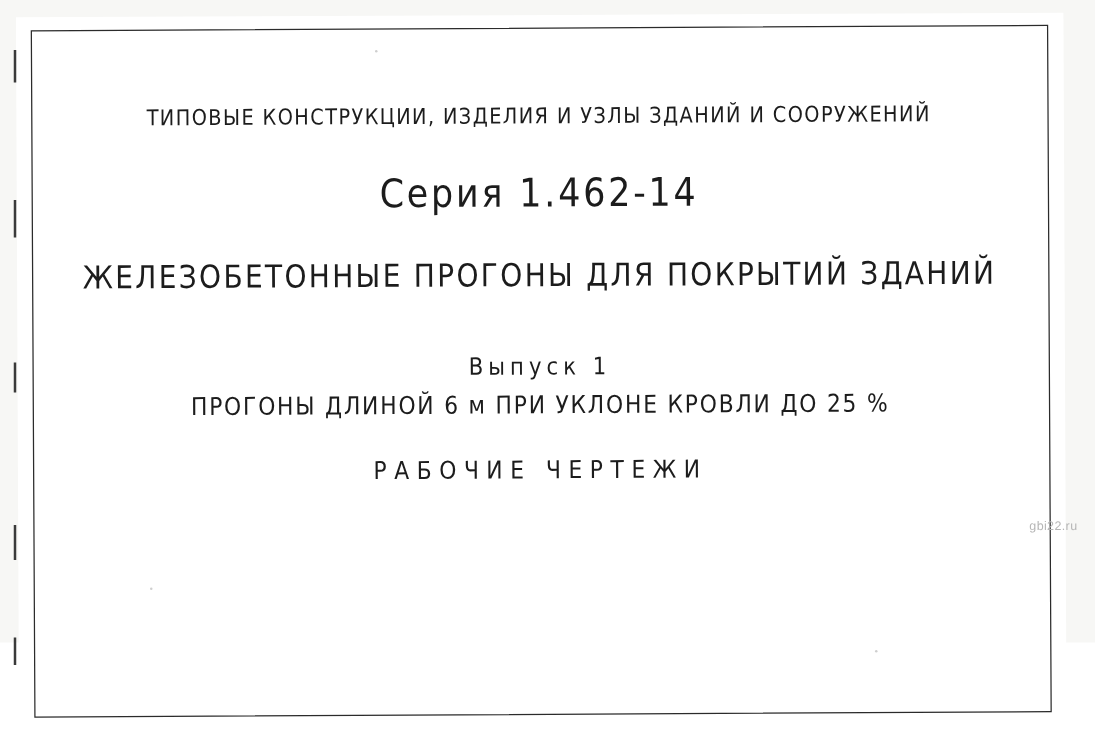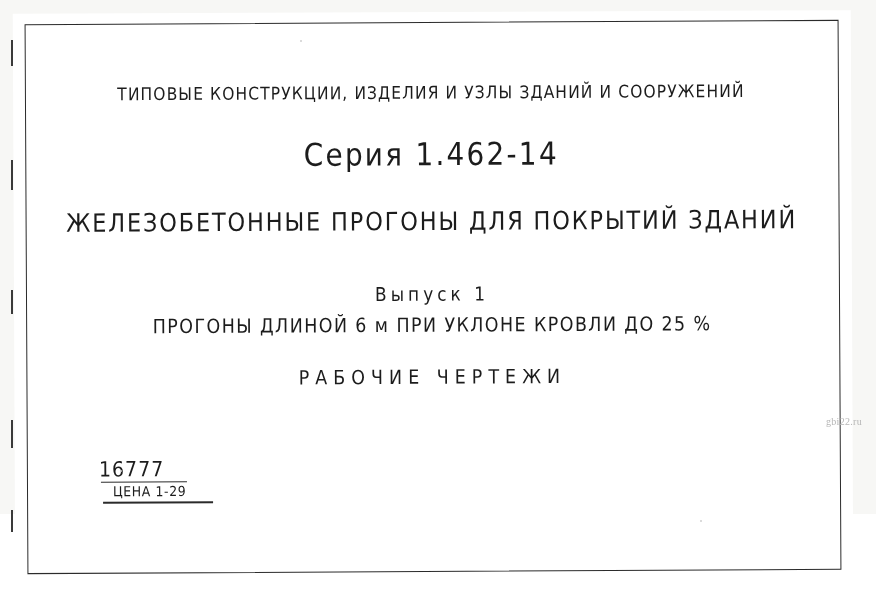--- a/index.html
+++ b/index.html
@@ -163,21 +163,21 @@
   }
 
   
   .watermark {
     position: absolute;
     right: 14px;
     top: 416px;
     font-size: 10px;
     color: #b6b6b6;
     letter-spacing: 0.3px;
-    font-family: Liberation Serif, serif;
+    font-family: Liberation Sans, sans-serif;
   }
 
   
   .speck {
     position: absolute;
     background: #cfcfcf;
     border-radius: 50%;
   }
 </style>
 </head>
@@ -205,26 +205,20 @@
     <div class="line l-series">Серия 1.462-14</div>
 
     <div class="line l-title">ЖЕЛЕЗОБЕТОННЫЕ ПРОГОНЫ ДЛЯ ПОКРЫТИЙ ЗДАНИЙ</div>
 
     <div class="line l-issue">Выпуск 1</div>
 
     <div class="line l-sub">ПРОГОНЫ ДЛИНОЙ 6 м ПРИ УКЛОНЕ КРОВЛИ ДО 25 %</div>
 
     <div class="line l-works">РАБОЧИЕ ЧЕРТЕЖИ</div>
 
-    <div class="numblock">
-      <div class="num">16777</div>
-      <div class="rule1"></div>
-      <div class="price">ЦЕНА 1-29</div>
-      <div class="rule2"></div>
-    </div>
   </div>
 
   <div class="watermark">gbi22.ru</div>
 
   <div class="speck" style="left:300px;top:40px;width:2px;height:2px;"></div>
   <div class="speck" style="left:700px;top:520px;width:2px;height:2px;"></div>
   <div class="speck" style="left:120px;top:470px;width:2px;height:2px;"></div>
 </div>
 
 </body></html>

